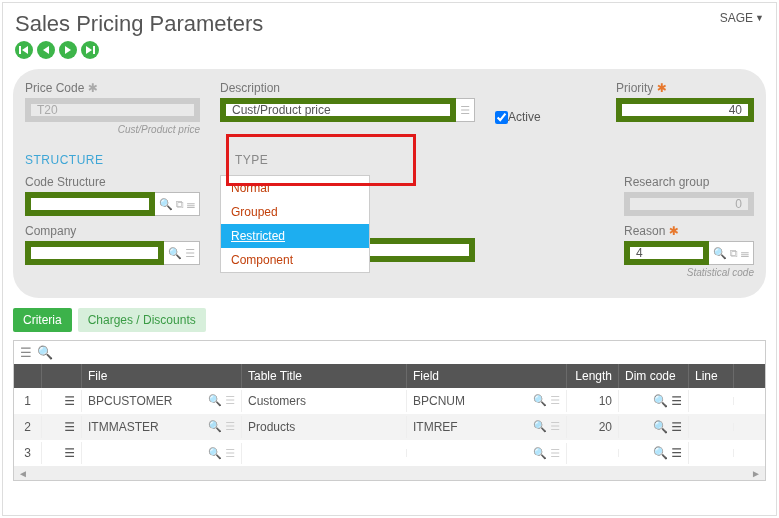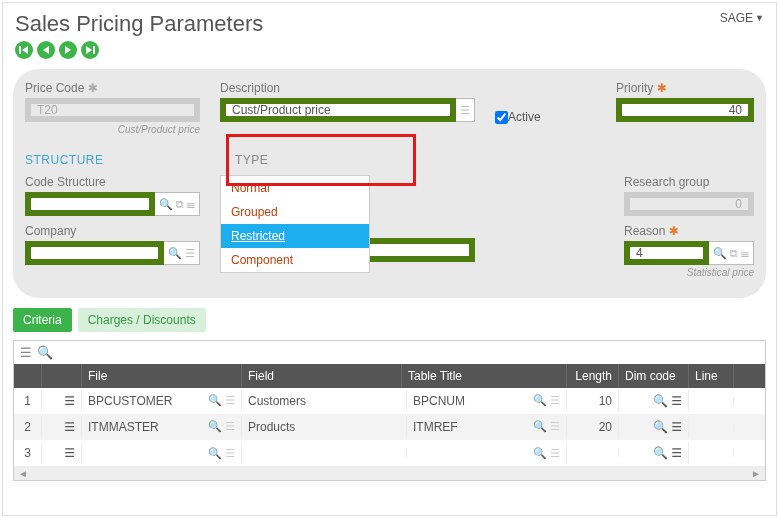--- a/index.html
+++ b/index.html
@@ -168,42 +168,42 @@
           <input class="input" style="width: 100%;">
         </div>
       </div>
 
       <div class="field" style="width:130px; margin-left:auto">
         <div class="label"><span>Reason</span> <span class="star">✱</span></div>
         <div class="input-with-icons">
           <input class="input" style="width: 100%;" value="4">
           <div class="icon-in-input">🔍 ⧉ ☰</div>
         </div>
-        <div class="helper">Statistical price</div>
+        <div class="helper">Statistical code</div>
       </div>
     </div>
 
   </div>
 
   <div class="tabs">
     <div class="tab active">Criteria</div>
     <div class="tab">Charges / Discounts</div>
   </div>
 
   <div class="grid-wrap">
     <div class="grid-toolbar">
       <span>☰</span>
       <span>🔍</span>
     </div>
     <div class="grid-head">
       <div class="cell c-num"></div>
       <div class="cell c-ico"></div>
       <div class="cell c-file">File</div>
+      <div class="cell c-title">Table Title</div>
       <div class="cell c-field">Field</div>
-      <div class="cell c-title">Table Title</div>
       <div class="cell c-len">Length</div>
       <div class="cell c-dim">Dim code</div>
       <div class="cell c-line">Line</div>
     </div>
     <div class="grid-body">
       <div class="row-g">
         <div class="cell c-num">1</div>
         <div class="cell c-ico cell-icons">
             <span>☰</span>
           </div>

